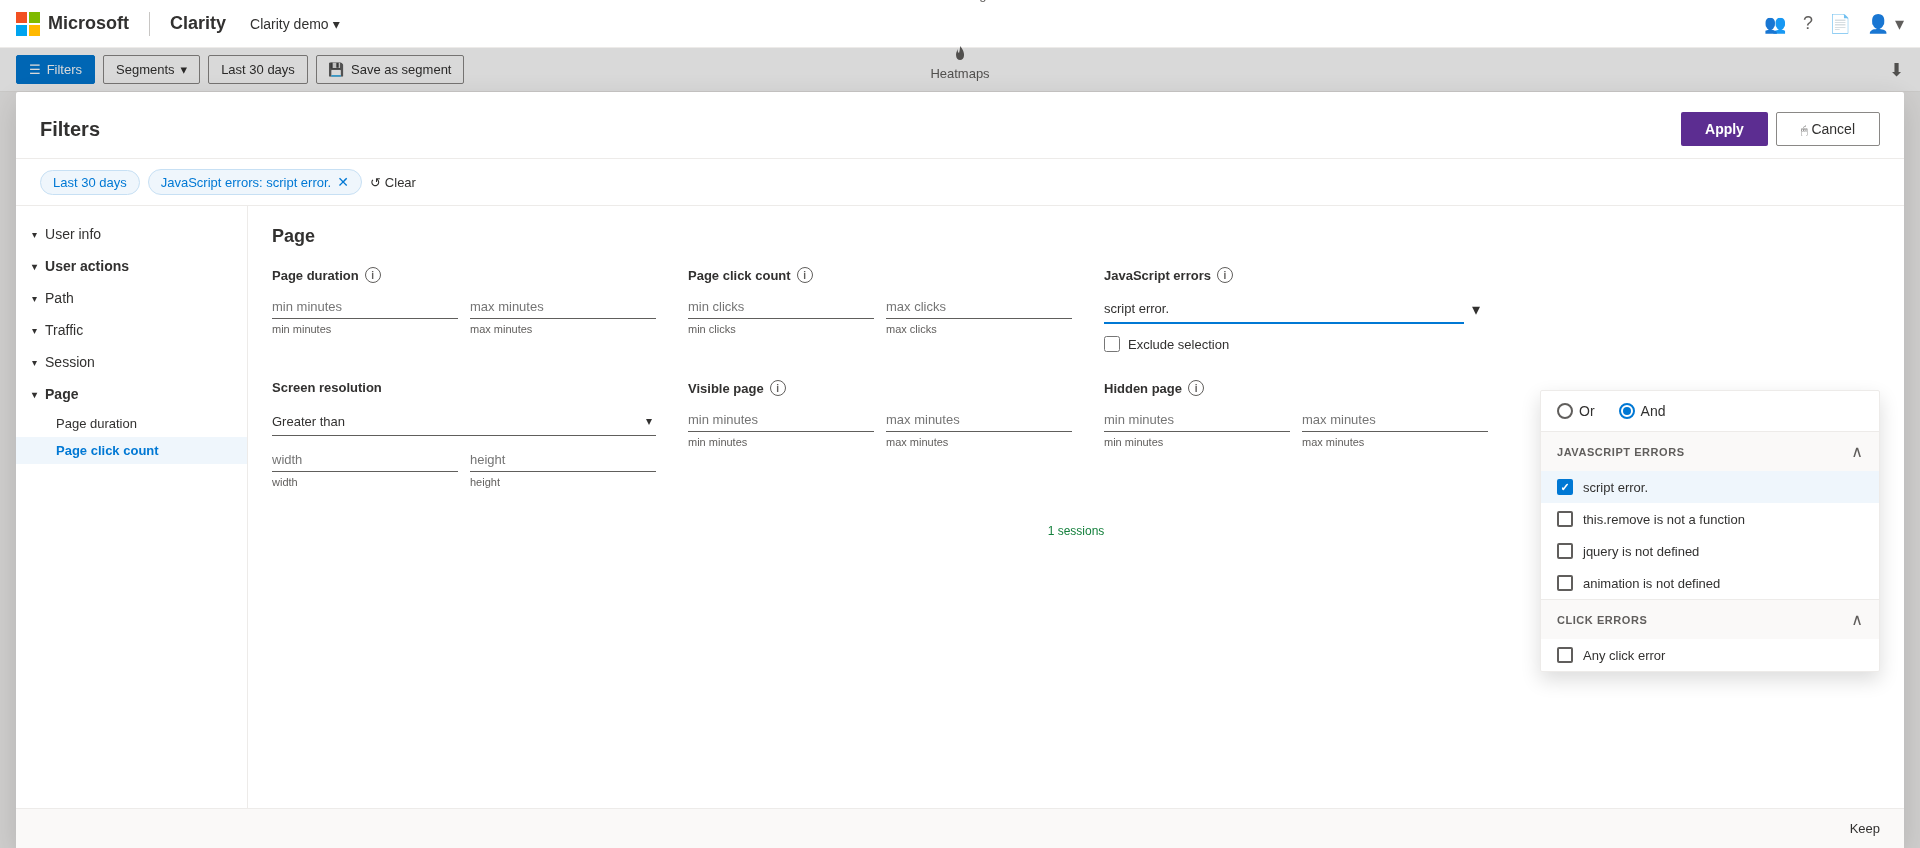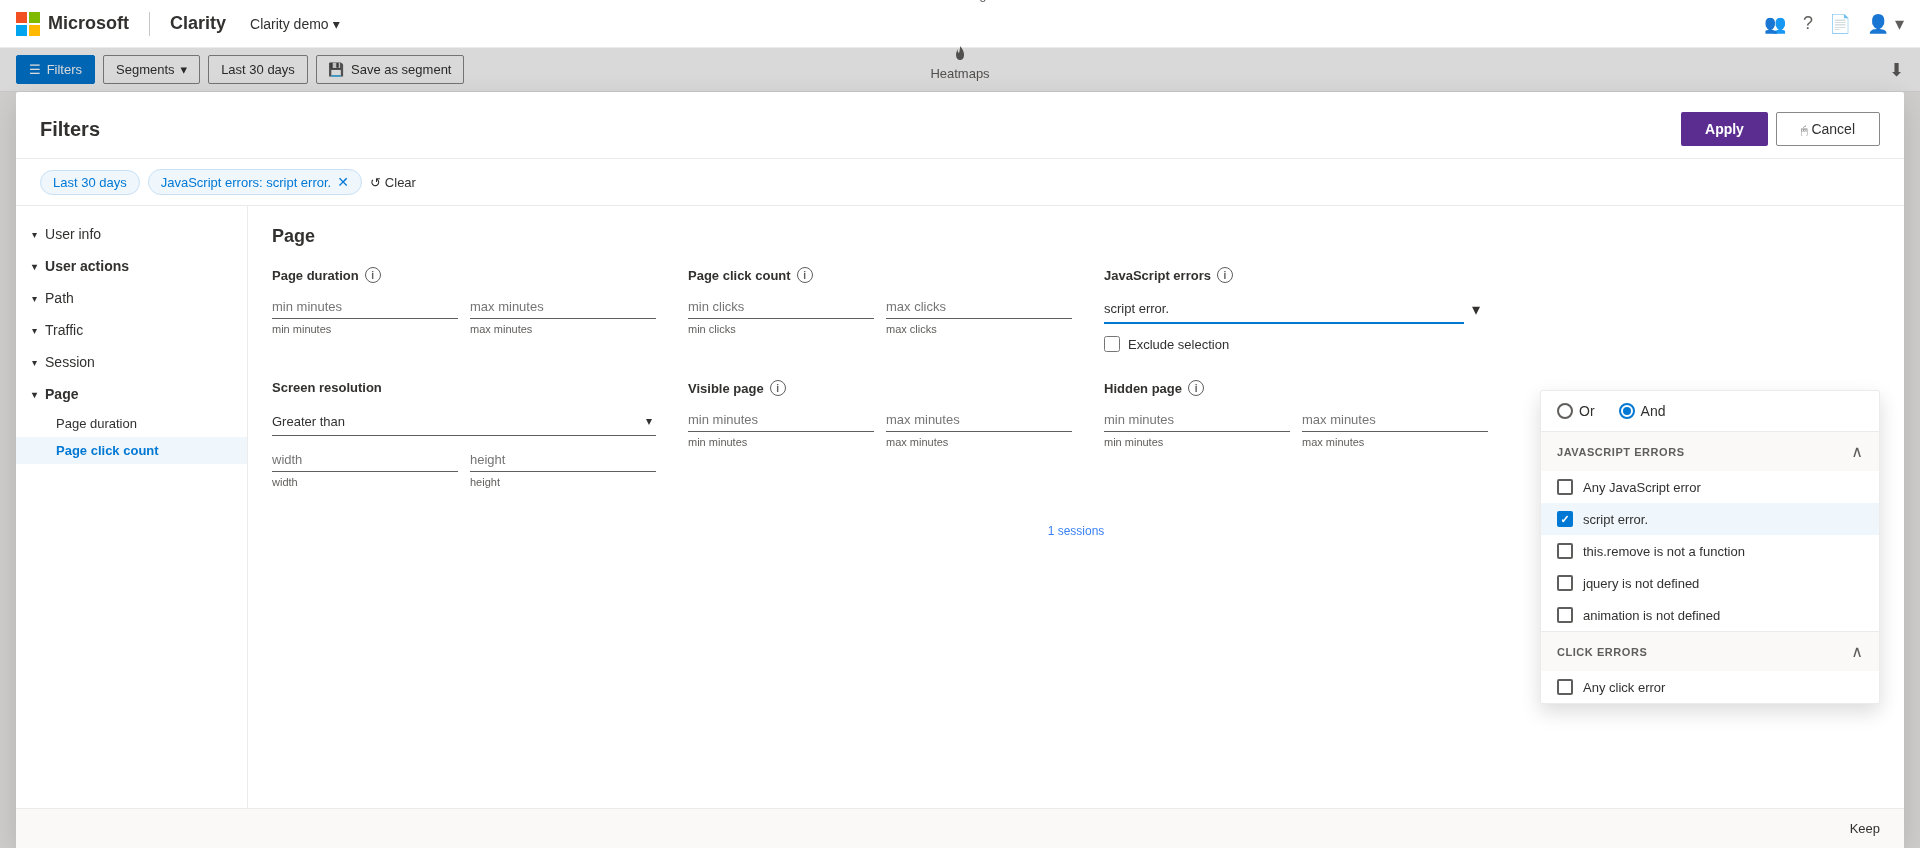--- a/index.html
+++ b/index.html
@@ -458,21 +458,21 @@
             <div class="input-group">
               <input type="text" placeholder="max minutes" style="">
               <div class="input-label">max minutes</div>
             </div>
           </div>
         </div>
 
         <div style="width:360px;flex-shrink:0;"></div>
       </div>
 
-      <div style="text-align:center;font-size:12px;color:#3b82f6;padding-top:8px;">
+      <div style="text-align:center;font-size:12px;color:#15803d;padding-top:8px;">
         <span>1 sessions</span>
       </div>
 
     </div>
   </div>
 
   <div style="height:40px;border-top:1px solid #edebe9;display:flex;align-items:center;padding:0 24px;justify-content:flex-end;background:#faf9f8;">
     <span style="font-size:13px;color:#323130;">Keep</span>
   </div>
 
@@ -491,24 +491,20 @@
       </div>
       <span>And</span>
     </div>
   </div>
 
   <div class="dp-section-header">
     <span>JAVASCRIPT ERRORS</span>
     <button class="dp-collapse">∧</button>
   </div>
 
-  <div class="dp-item">
-    <div class="dp-checkbox"></div>
-    <span>Any JavaScript error</span>
-  </div>
 
   <div class="dp-item checked">
     <div class="dp-checkbox checked">
       <span class="dp-checkmark">✓</span>
     </div>
     <span>script error.</span>
   </div>
 
   <div class="dp-item">
     <div class="dp-checkbox"></div>

